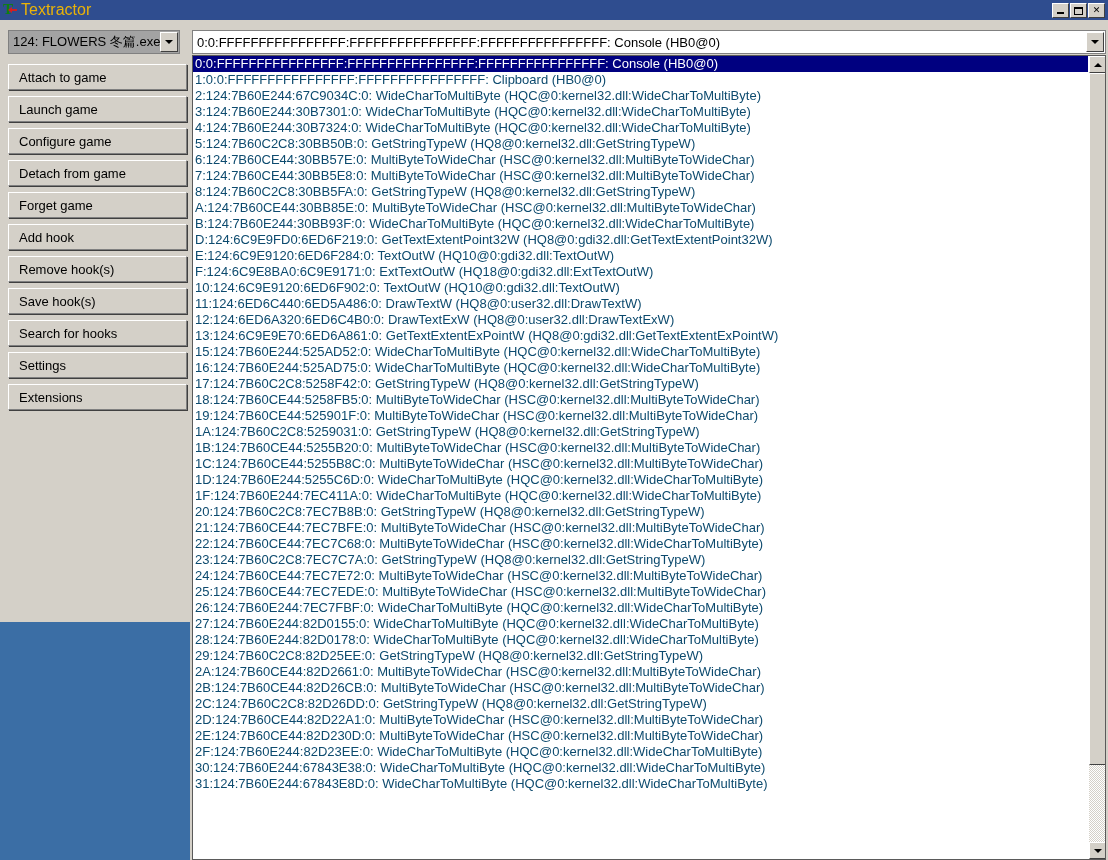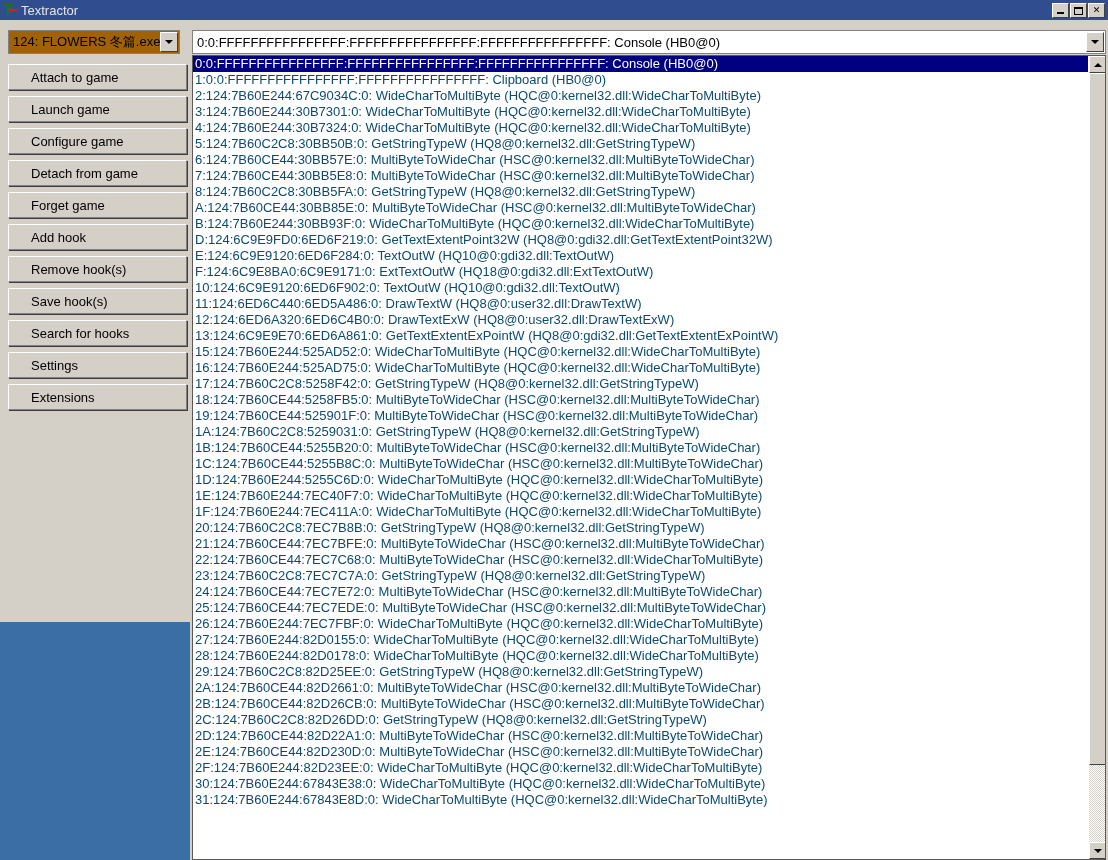--- a/index.html
+++ b/index.html
@@ -55,22 +55,22 @@
     line-height: 15px;
     color: #108010;
   }
   #app-icon .arrow-glyph {
     position: absolute;
     left: 6px; top: 4px;
     width: 9px;
     height: 8px;
   }
   #title-text {
-    color: #e5e5e5;
-    font-size: 13px;
+    color: #eab308;
+    font-size: 16px;
     font-family: "Liberation Sans", sans-serif;
     white-space: nowrap;
     flex: 1 1 auto;
     overflow: hidden;
   }
   .caption-buttons {
     display: flex;
     gap: 1px;
     flex: 0 0 auto;
     margin-right: 2px;
@@ -127,21 +127,21 @@
     left: 0; top: 0;
     width: 190px;
     height: 840px;
     background: #d4d0c8;
   }
   #process-combo {
     position: absolute;
     left: 8px; top: 10px;
     width: 172px;
     height: 24px;
-    background: #a16207;
+    background: #a3a3a3;
     border: 1px solid #808080;
     box-sizing: border-box;
     display: flex;
     align-items: center;
     cursor: default;
   }
   #process-combo .combo-text {
     flex: 1 1 auto;
     padding-left: 4px;
     font-size: 13px;
@@ -184,21 +184,21 @@
     margin-bottom: 6px;
     background: #d4d0c8;
     border-top: 1px solid #ffffff;
     border-left: 1px solid #ffffff;
     border-right: 1px solid #808080;
     border-bottom: 1px solid #808080;
     box-shadow: 1px 1px 0 0 #404040;
     box-sizing: border-box;
     display: flex;
     align-items: center;
-    padding-left: 22px;
+    padding-left: 10px;
     font-size: 13px;
     color: #000000;
     cursor: default;
     white-space: nowrap;
   }
   #blue-panel {
     position: absolute;
     left: 0;
     top: 602px;
     width: 190px;
@@ -449,21 +449,20 @@
             <div class="thread-row">13:124:6C9E9E70:6ED6A861:0: GetTextExtentExPointW (HQ8@0:gdi32.dll:GetTextExtentExPointW)</div>
             <div class="thread-row">15:124:7B60E244:525AD52:0: WideCharToMultiByte (HQC@0:kernel32.dll:WideCharToMultiByte)</div>
             <div class="thread-row">16:124:7B60E244:525AD75:0: WideCharToMultiByte (HQC@0:kernel32.dll:WideCharToMultiByte)</div>
             <div class="thread-row">17:124:7B60C2C8:5258F42:0: GetStringTypeW (HQ8@0:kernel32.dll:GetStringTypeW)</div>
             <div class="thread-row">18:124:7B60CE44:5258FB5:0: MultiByteToWideChar (HSC@0:kernel32.dll:MultiByteToWideChar)</div>
             <div class="thread-row">19:124:7B60CE44:525901F:0: MultiByteToWideChar (HSC@0:kernel32.dll:MultiByteToWideChar)</div>
             <div class="thread-row">1A:124:7B60C2C8:5259031:0: GetStringTypeW (HQ8@0:kernel32.dll:GetStringTypeW)</div>
             <div class="thread-row">1B:124:7B60CE44:5255B20:0: MultiByteToWideChar (HSC@0:kernel32.dll:MultiByteToWideChar)</div>
             <div class="thread-row">1C:124:7B60CE44:5255B8C:0: MultiByteToWideChar (HSC@0:kernel32.dll:MultiByteToWideChar)</div>
             <div class="thread-row">1D:124:7B60E244:5255C6D:0: WideCharToMultiByte (HQC@0:kernel32.dll:WideCharToMultiByte)</div>
-            <div class="thread-row">1E:124:7B60E244:7EC40F7:0: WideCharToMultiByte (HQC@0:kernel32.dll:WideCharToMultiByte)</div>
             <div class="thread-row">1F:124:7B60E244:7EC411A:0: WideCharToMultiByte (HQC@0:kernel32.dll:WideCharToMultiByte)</div>
             <div class="thread-row">20:124:7B60C2C8:7EC7B8B:0: GetStringTypeW (HQ8@0:kernel32.dll:GetStringTypeW)</div>
             <div class="thread-row">21:124:7B60CE44:7EC7BFE:0: MultiByteToWideChar (HSC@0:kernel32.dll:MultiByteToWideChar)</div>
             <div class="thread-row">22:124:7B60CE44:7EC7C68:0: MultiByteToWideChar (HSC@0:kernel32.dll:WideCharToMultiByte)</div>
             <div class="thread-row">23:124:7B60C2C8:7EC7C7A:0: GetStringTypeW (HQ8@0:kernel32.dll:GetStringTypeW)</div>
             <div class="thread-row">24:124:7B60CE44:7EC7E72:0: MultiByteToWideChar (HSC@0:kernel32.dll:MultiByteToWideChar)</div>
             <div class="thread-row">25:124:7B60CE44:7EC7EDE:0: MultiByteToWideChar (HSC@0:kernel32.dll:MultiByteToWideChar)</div>
             <div class="thread-row">26:124:7B60E244:7EC7FBF:0: WideCharToMultiByte (HQC@0:kernel32.dll:WideCharToMultiByte)</div>
             <div class="thread-row">27:124:7B60E244:82D0155:0: WideCharToMultiByte (HQC@0:kernel32.dll:WideCharToMultiByte)</div>
             <div class="thread-row">28:124:7B60E244:82D0178:0: WideCharToMultiByte (HQC@0:kernel32.dll:WideCharToMultiByte)</div>

